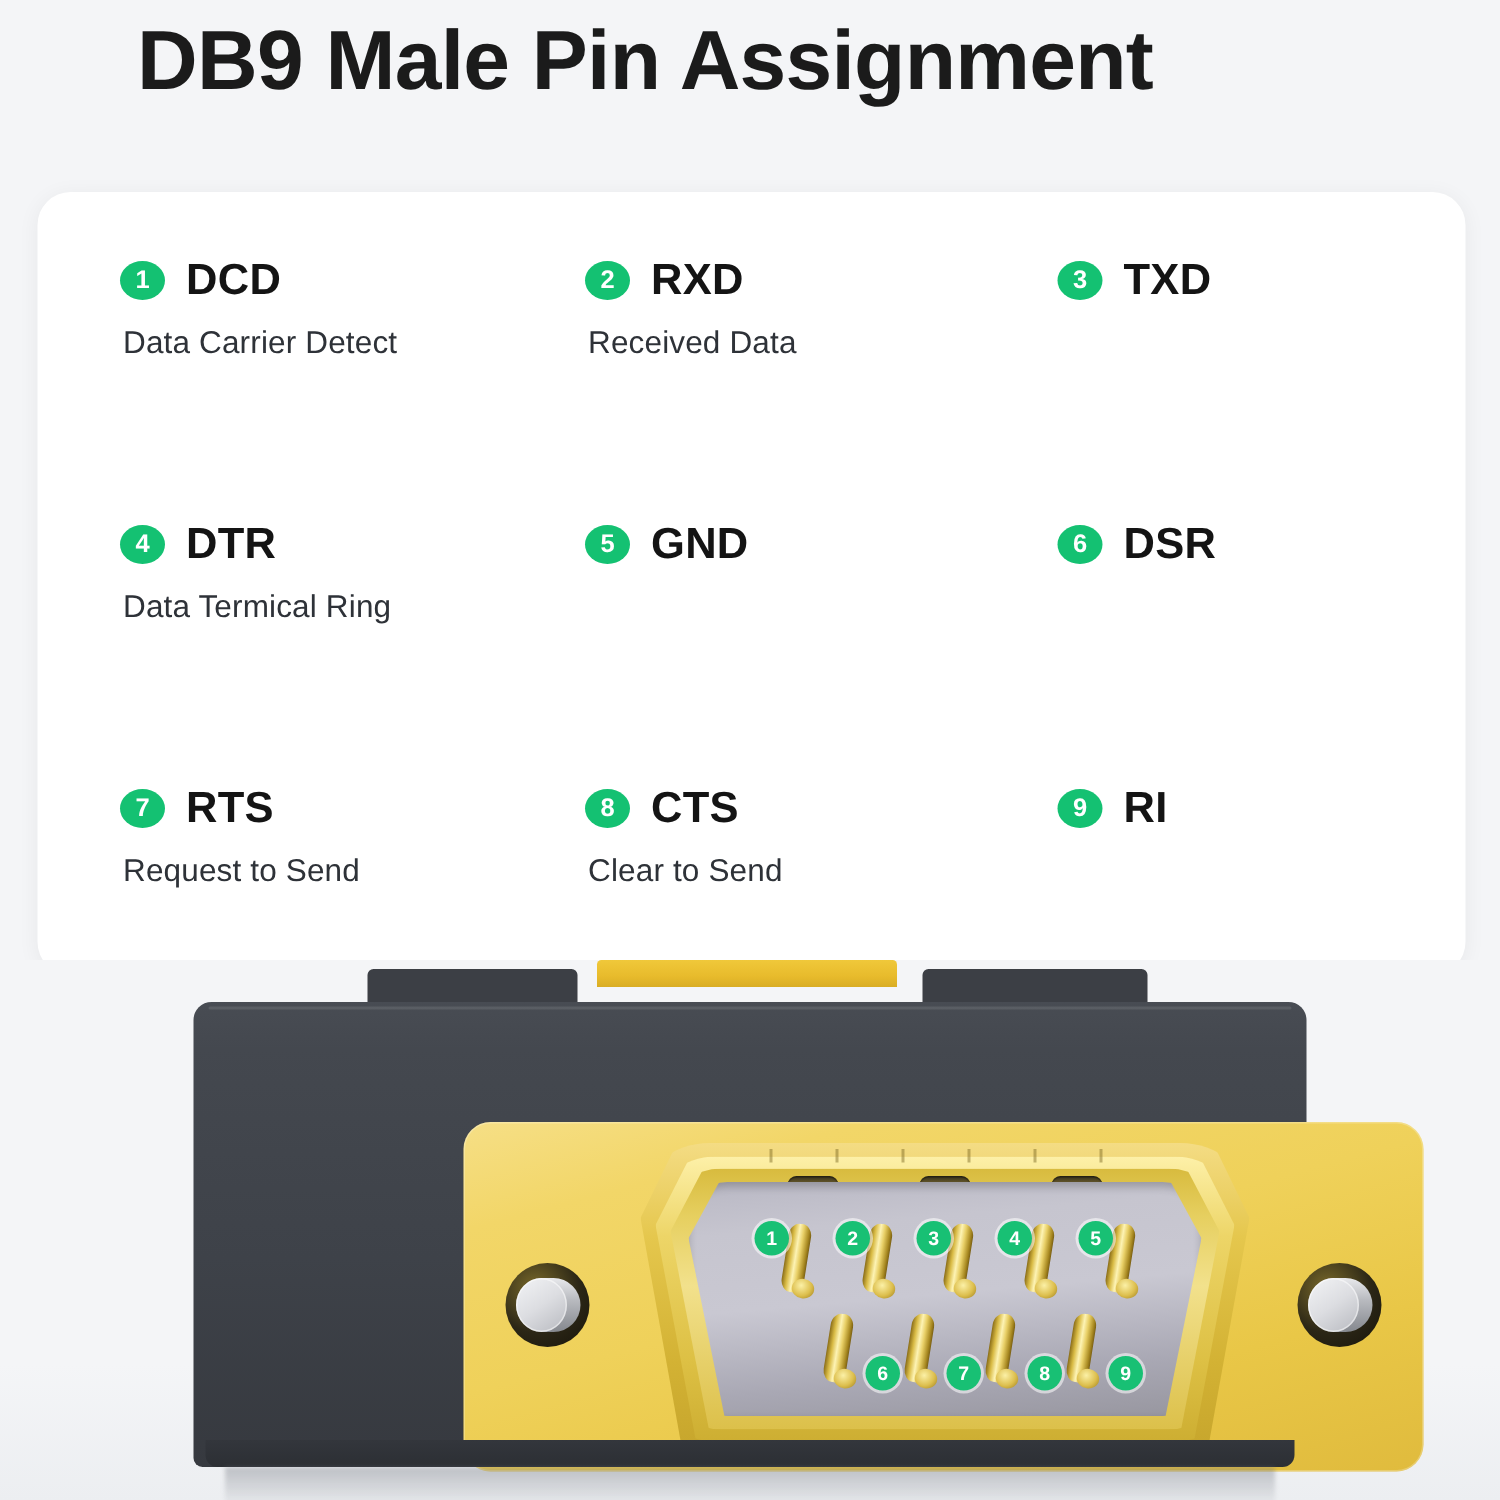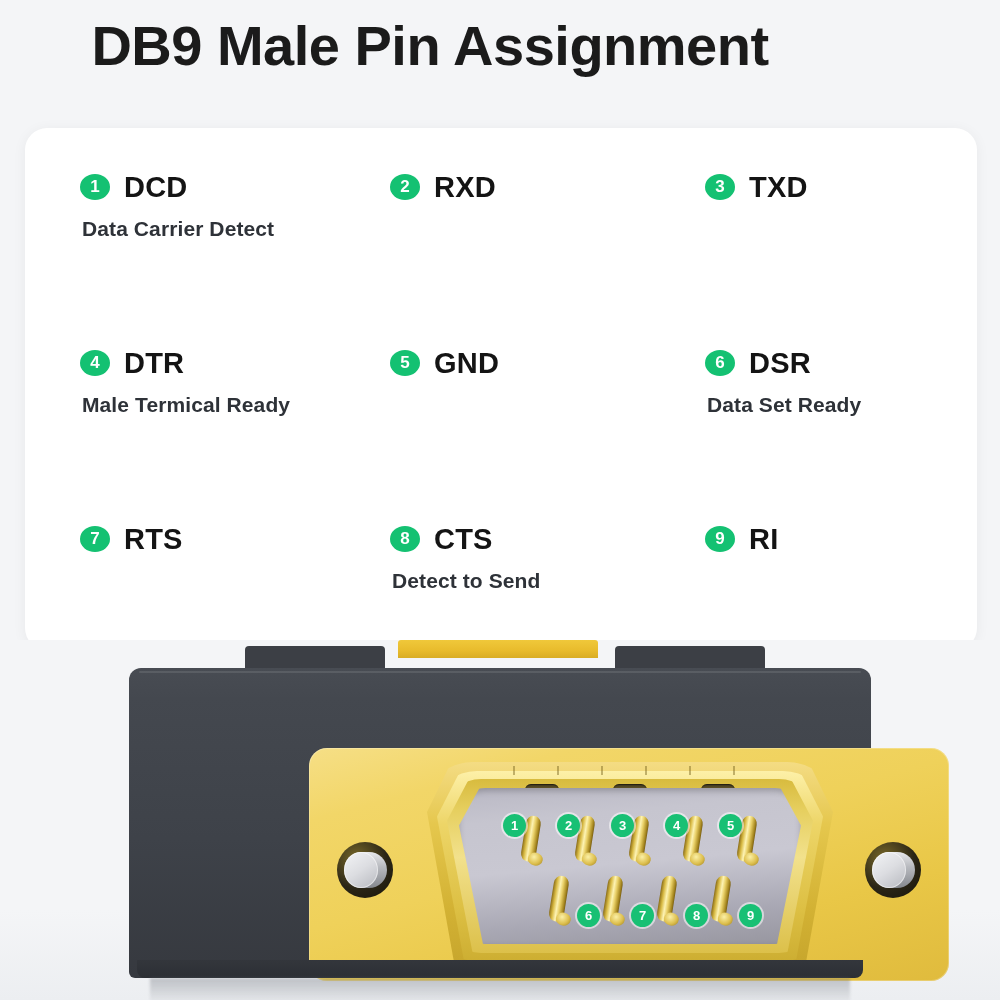--- a/index.html
+++ b/index.html
@@ -16,21 +16,21 @@
     position: relative;
   }
 
   
   .title-bar {
     position: absolute;
     top: 0; left: 0;
     width: 860px;
     height: 78px;
     display: flex;
-    align-items: flex-end;
+    align-items: center;
     justify-content: center;
     background: #f4f5f7;
   }
   .title {
     font-family: "Liberation Sans Narrow", "Liberation Sans", sans-serif;
     font-weight: bold;
     font-size: 56px;
     letter-spacing: -0.5px;
     color: #1b1b1b;
     white-space: nowrap;
@@ -91,21 +91,20 @@
     color: #141414;
     letter-spacing: 0.2px;
   }
 
   .pin-desc {
     margin-top: 13px;
     margin-left: 2px;
     font-size: 21px;
     color: #2e3238;
     letter-spacing: 0.1px;
-    font-weight: bold;
   }
 
   
   .col1 .pin-desc { margin-left: 2px; }
   .col2 .pin-desc { margin-left: 2px; }
   .col3 .pin-desc { margin-left: 2px; }
 
   
   .photo {
     position: absolute;
@@ -346,65 +345,66 @@
         <div class="pin-abbr">DCD</div>
       </div>
       <div class="pin-desc">Data Carrier Detect</div>
     </div>
 
     <div class="pin-cell col2">
       <div class="pin-head">
         <div class="badge">2</div>
         <div class="pin-abbr">RXD</div>
       </div>
+      <div class="pin-desc">Received Data</div>
     </div>
 
     <div class="pin-cell col3">
       <div class="pin-head">
         <div class="badge">3</div>
         <div class="pin-abbr">TXD</div>
       </div>
     </div>
 
     <div class="pin-cell col1">
       <div class="pin-head">
         <div class="badge">4</div>
         <div class="pin-abbr">DTR</div>
       </div>
-      <div class="pin-desc">Male Termical Ready</div>
+      <div class="pin-desc">Data Termical Ring</div>
     </div>
 
     <div class="pin-cell col2">
       <div class="pin-head">
         <div class="badge">5</div>
         <div class="pin-abbr">GND</div>
       </div>
     </div>
 
     <div class="pin-cell col3">
       <div class="pin-head">
         <div class="badge">6</div>
         <div class="pin-abbr">DSR</div>
       </div>
-      <div class="pin-desc">Data Set Ready</div>
     </div>
 
     <div class="pin-cell col1">
       <div class="pin-head">
         <div class="badge">7</div>
         <div class="pin-abbr">RTS</div>
       </div>
+      <div class="pin-desc">Request to Send</div>
     </div>
 
     <div class="pin-cell col2">
       <div class="pin-head">
         <div class="badge">8</div>
         <div class="pin-abbr">CTS</div>
       </div>
-      <div class="pin-desc">Detect to Send</div>
+      <div class="pin-desc">Clear to Send</div>
     </div>
 
     <div class="pin-cell col3">
       <div class="pin-head">
         <div class="badge">9</div>
         <div class="pin-abbr">RI</div>
       </div>
     </div>
 
   </div>

